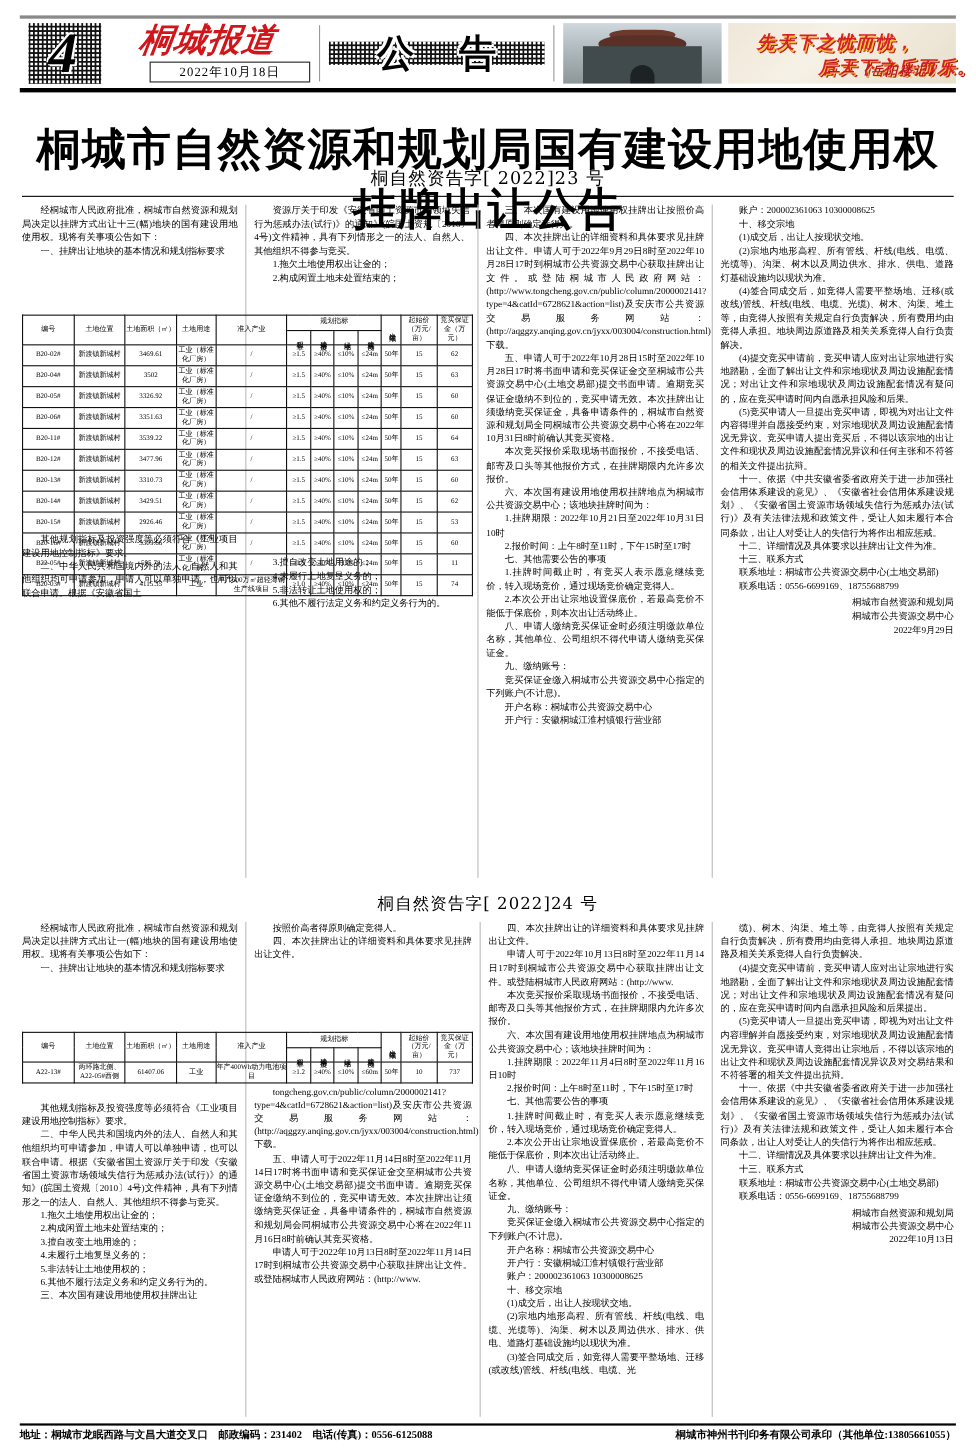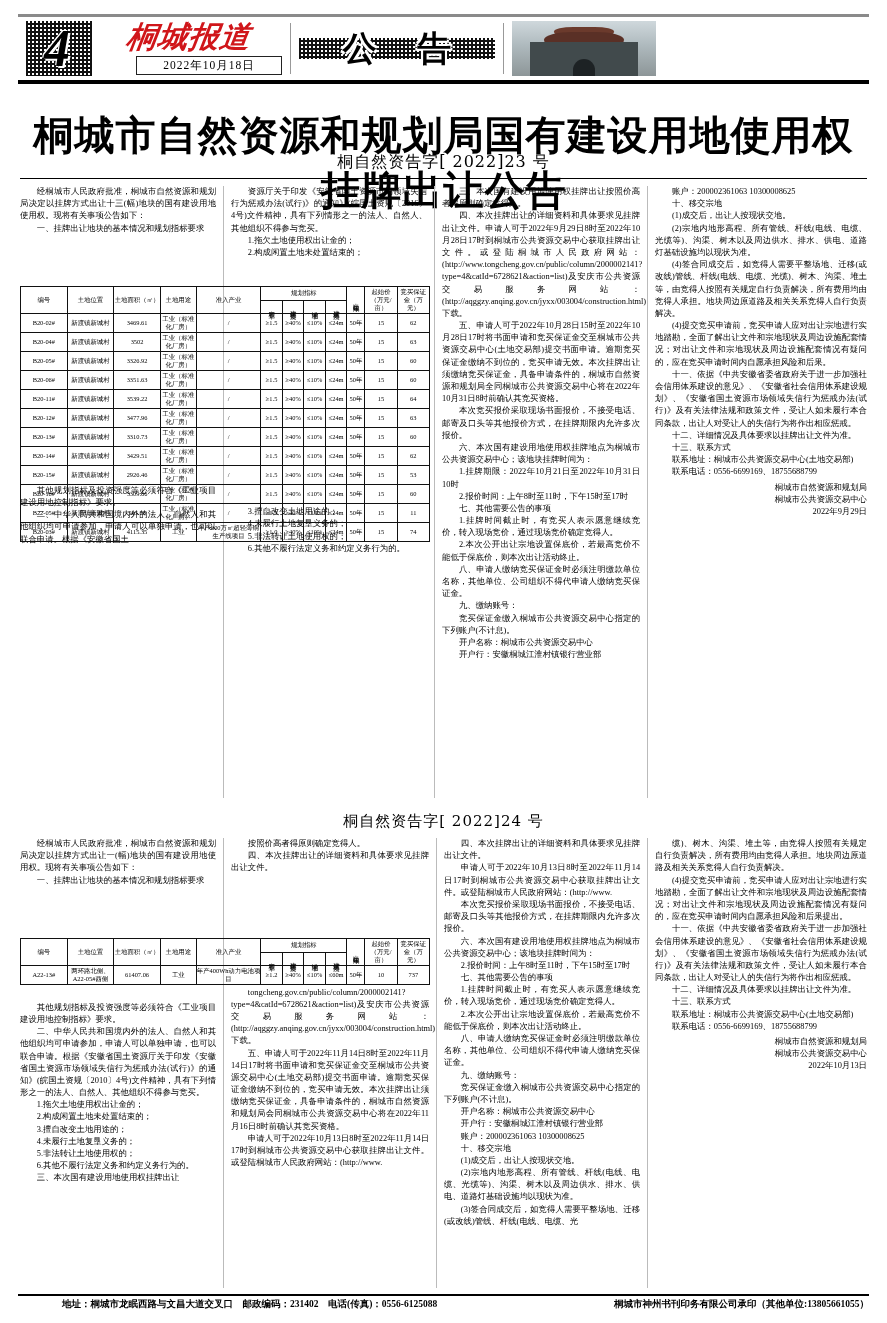--- a/index.html
+++ b/index.html
@@ -149,21 +149,21 @@
   .art2 { position:absolute; left:20px; top:838px; width:847px; height:450px; }
 
   .sig { text-align:right; margin-top:3px; }
 
   
   .foot-rule { position:absolute; left:18px; top:1294px; width:851px; height:2px; background:#000; }
   .footer {
     position:absolute; left:18px; top:1298px; width:851px;
     display:flex; justify-content:space-between; font-size:9.5px; font-weight:700;
   }
-  .footer div { white-space:nowrap;margin-left:44px; }
+  .footer div { white-space:nowrap; }
 </style>
 </head>
 <body>
 
 <div class="masthead">
   <div class="mh-pagebox">
     <span class="mh-pagenum">4</span>
   </div>
   <div class="mh-namewrap">
     <div class="mh-name">桐城报道</div>
@@ -172,20 +172,25 @@
   <div class="mh-sep"></div>
   <div class="mh-gg">
     <span>公 告</span>
   </div>
   <div class="mh-sep"></div>
   <div class="mh-photo">
     <div class="roof2"></div>
     <div class="roof"></div>
     <div class="gate"></div>
   </div>
+  <div class="mh-quote">
+    <div class="ql1">先天下之忧而忧，</div>
+    <div class="ql2">后天下之乐而乐。</div>
+    <div class="ql3">——《岳阳楼记》</div>
+  </div>
 </div>
 
 <div class="headline">桐城市自然资源和规划局国有建设用地使用权挂牌出让公告</div>
 <div class="subhead">桐自然资告字[ 2022]23 号</div>
 <div class="rule-under-head"></div>
 
 <div class="art1">
   <div class="cols4">
     <div class="col col-a">
       <div id="a1c1-top">
@@ -442,20 +447,21 @@
     </div>
     <div class="c-sep"></div>
     <div class="col col-d">
       <div id="a1c4">
           <p>账户：200002361063 10300008625</p>
           <p>十、移交宗地</p>
           <p>(1)成交后，出让人按现状交地。</p>
           <p>(2)宗地内地形高程、所有管线、杆线(电线、电缆、光缆等)、沟渠、树木以及周边供水、排水、供电、道路灯基础设施均以现状为准。</p>
           <p>(4)签合同成交后，如竞得人需要平整场地、迁移(或改线)管线、杆线(电线、电缆、光缆)、树木、沟渠、堆土等，由竞得人按照有关规定自行负责解决，所有费用均由竞得人承担。地块周边原道路及相关关系竞得人自行负责解决。</p>
           <p>(4)提交竞买申请前，竞买申请人应对出让宗地进行实地踏勘，全面了解出让文件和宗地现状及周边设施配套情况；对出让文件和宗地现状及周边设施配套情况有疑问的，应在竞买申请时间内自愿承担风险和后果。</p>
+          <p>(5)竞买申请人一旦提出竞买申请，即视为对出让文件内容得理并自愿接受约束，对宗地现状及周边设施配套情况无异议。竞买申请人提出竞买后，不得以该宗地的出让文件和现状及周边设施配套情况异议和任何主张和不符答的相关文件提出抗辩。</p>
           <p>十一、依据《中共安徽省委省政府关于进一步加强社会信用体系建设的意见》、《安徽省社会信用体系建设规划》、《安徽省国土资源市场领域失信行为惩戒办法(试行)》及有关法律法规和政策文件，受让人如未履行本合同条款，出让人对受让人的失信行为将作出相应惩戒。</p>
           <p>十二、详细情况及具体要求以挂牌出让文件为准。</p>
           <p>十三、联系方式</p>
           <p>联系地址：桐城市公共资源交易中心(土地交易部)</p>
           <p>联系电话：0556-6699169、18755688799</p>
         </div>
       <div id="a1sig" class="sig">
           <p class="noind">桐城市自然资源和规划局</p>
           <p class="noind">桐城市公共资源交易中心</p>
           <p class="noind">2022年9月29日</p>
@@ -551,20 +557,21 @@
           <p>申请人可于2022年10月13日8时至2022年11月14日17时到桐城市公共资源交易中心获取挂牌出让文件。或登陆桐城市人民政府网站：(http://www.</p>
         </div>
     </div>
     <div class="c-sep"></div>
     <div class="col col-c">
       <div id="a2c3">
           <p>四、本次挂牌出让的详细资料和具体要求见挂牌出让文件。</p>
           <p>申请人可于2022年10月13日8时至2022年11月14日17时到桐城市公共资源交易中心获取挂牌出让文件。或登陆桐城市人民政府网站：(http://www.</p>
           <p>本次竞买报价采取现场书面报价，不接受电话、邮寄及口头等其他报价方式，在挂牌期限内允许多次报价。</p>
           <p>六、本次国有建设用地使用权挂牌地点为桐城市公共资源交易中心；该地块挂牌时间为：</p>
+          <p>1.挂牌期限：2022年11月4日8时至2022年11月16日10时</p>
           <p>2.报价时间：上午8时至11时，下午15时至17时</p>
           <p>七、其他需要公告的事项</p>
           <p>1.挂牌时间截止时，有竞买人表示愿意继续竞价，转入现场竞价，通过现场竞价确定竞得人。</p>
           <p>2.本次公开出让宗地设置保底价，若最高竞价不能低于保底价，则本次出让活动终止。</p>
           <p>八、申请人缴纳竞买保证金时必须注明缴款单位名称，其他单位、公司组织不得代申请人缴纳竞买保证金。</p>
           <p>九、缴纳账号：</p>
           <p>竞买保证金缴入桐城市公共资源交易中心指定的下列账户(不计息)。</p>
           <p>开户名称：桐城市公共资源交易中心</p>
           <p>开户行：安徽桐城江淮村镇银行营业部</p>
           <p>账户：200002361063 10300008625</p>
@@ -572,20 +579,21 @@
           <p>(1)成交后，出让人按现状交地。</p>
           <p>(2)宗地内地形高程、所有管线、杆线(电线、电缆、光缆等)、沟渠、树木以及周边供水、排水、供电、道路灯基础设施均以现状为准。</p>
           <p>(3)签合同成交后，如竞得人需要平整场地、迁移(或改线)管线、杆线(电线、电缆、光</p>
         </div>
     </div>
     <div class="c-sep"></div>
     <div class="col col-d">
       <div id="a2c4">
           <p>缆)、树木、沟渠、堆土等，由竞得人按照有关规定自行负责解决，所有费用均由竞得人承担。地块周边原道路及相关关系竞得人自行负责解决。</p>
           <p>(4)提交竞买申请前，竞买申请人应对出让宗地进行实地踏勘，全面了解出让文件和宗地现状及周边设施配套情况；对出让文件和宗地现状及周边设施配套情况有疑问的，应在竞买申请时间内自愿承担风险和后果提出。</p>
+          <p>(5)竞买申请人一旦提出竞买申请，即视为对出让文件内容理解并自愿接受约束，对宗地现状及周边设施配套情况无异议。竞买申请人竞得出让宗地后，不得以该宗地的出让文件和现状及周边设施配套情况异议及对交易结果和不符答署的相关文件提出抗辩。</p>
           <p>十一、依据《中共安徽省委省政府关于进一步加强社会信用体系建设的意见》、《安徽省社会信用体系建设规划》、《安徽省国土资源市场领域失信行为惩戒办法(试行)》及有关法律法规和政策文件，受让人如未履行本合同条款，出让人对受让人的失信行为将作出相应惩戒。</p>
           <p>十二、详细情况及具体要求以挂牌出让文件为准。</p>
           <p>十三、联系方式</p>
           <p>联系地址：桐城市公共资源交易中心(土地交易部)</p>
           <p>联系电话：0556-6699169、18755688799</p>
         </div>
       <div id="a2sig" class="sig">
           <p class="noind">桐城市自然资源和规划局</p>
           <p class="noind">桐城市公共资源交易中心</p>
           <p class="noind">2022年10月13日</p>

